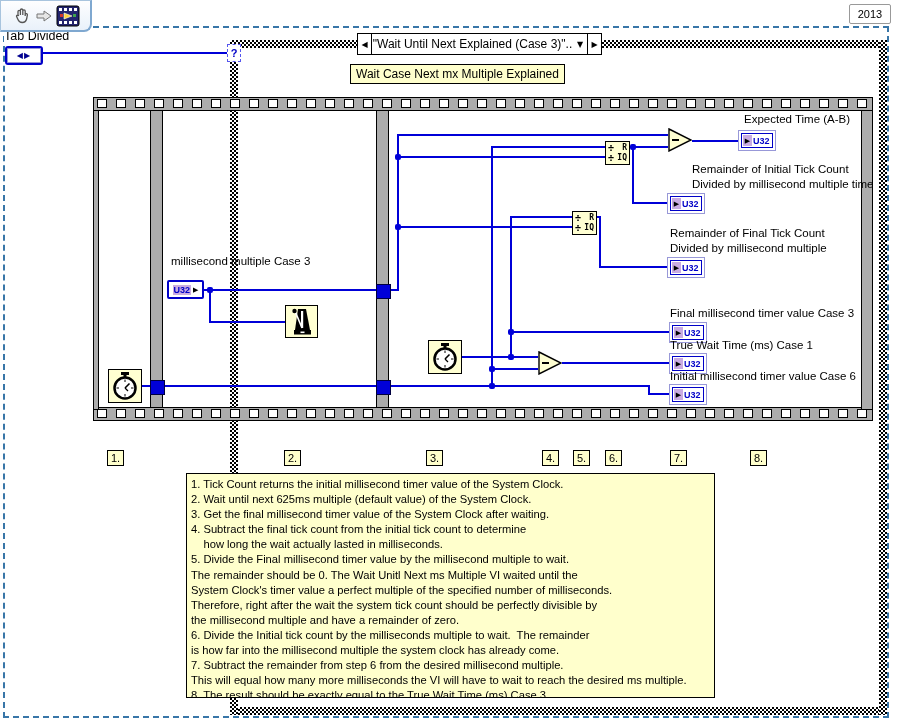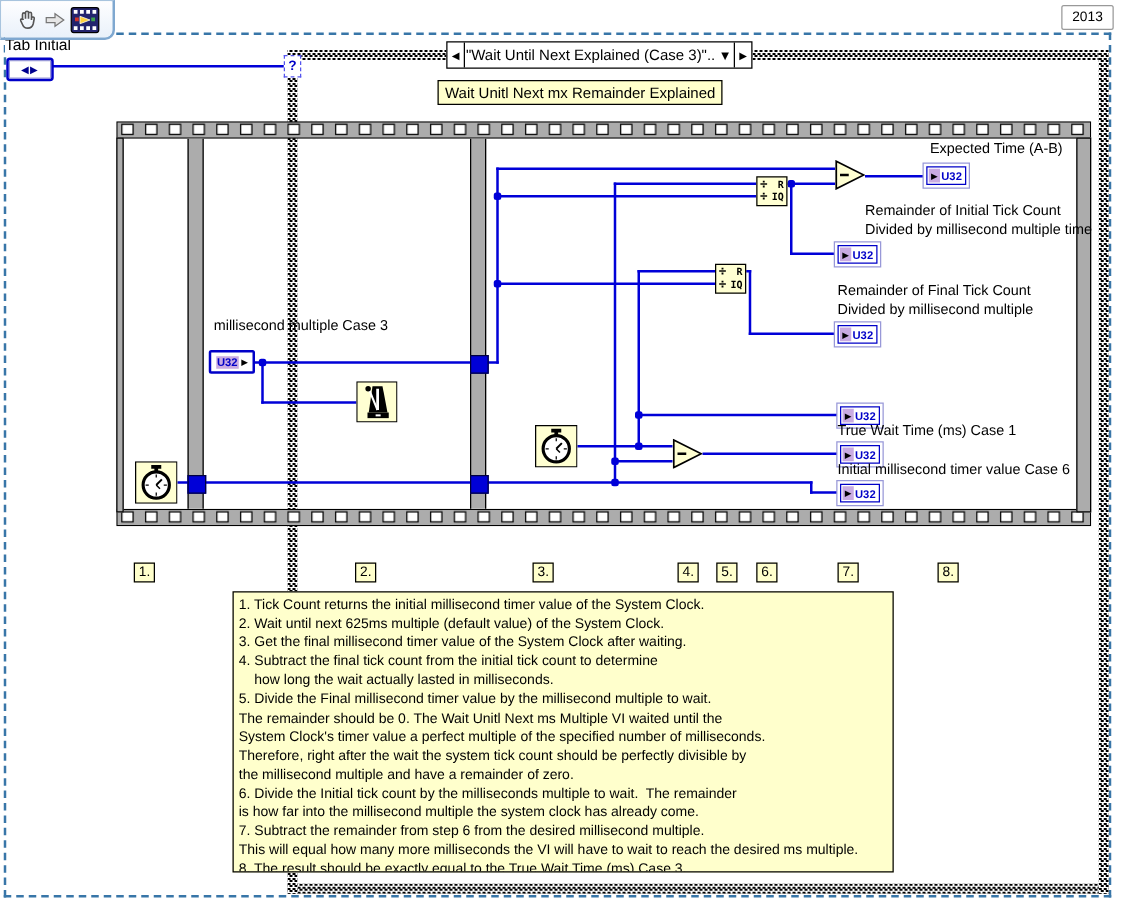--- a/index.html
+++ b/index.html
@@ -230,38 +230,39 @@
     <span class="t">U32</span>
   </div>
 
   <div class="lbl" style="left:670px;top:226px;">Remainder of Final Tick Count
 Divided by millisecond multiple</div>
   <div class="u32" style="left:670px;top:260px;">
     <span class="chip">▶</span>
     <span class="t">U32</span>
   </div>
 
+  <div class="lbl" style="left:670px;top:306px;">Final millisecond timer value Case 3</div>
   <div class="u32" style="left:672px;top:325px;">
     <span class="chip">▶</span>
     <span class="t">U32</span>
   </div>
 
   <div class="lbl" style="left:670px;top:338px;">True Wait Time (ms) Case 1</div>
   <div class="u32" style="left:672px;top:356px;">
     <span class="chip">▶</span>
     <span class="t">U32</span>
   </div>
 
   <div class="lbl" style="left:670px;top:369px;">Initial millisecond timer value Case 6</div>
   <div class="u32" style="left:672px;top:387px;">
     <span class="chip">▶</span>
     <span class="t">U32</span>
   </div>
 
-  <div class="ylbl" style="left:350px;top:64px;">Wait Unitl Next mx Remainder Explained</div>
+  <div class="ylbl" style="left:350px;top:64px;">Wait Case Next mx Multiple Explained</div>
 
   <div class="step" style="left:107px;top:450px;">1.</div>
   <div class="step" style="left:284px;top:450px;">2.</div>
   <div class="step" style="left:426px;top:450px;">3.</div>
   <div class="step" style="left:542px;top:450px;">4.</div>
   <div class="step" style="left:573px;top:450px;">5.</div>
   <div class="step" style="left:605px;top:450px;">6.</div>
   <div class="step" style="left:670px;top:450px;">7.</div>
   <div class="step" style="left:750px;top:450px;">8.</div>
 
@@ -282,21 +283,21 @@
 8. The result should be exactly equal to the True Wait Time (ms) Case 3.</div>
 
   <div class="selector">
     <div class="selbtn lb">◀</div>
     <div class="seltext">"Wait Until Next Explained (Case 3)"..</div>
     <div class="seldrop">▼</div>
     <div class="selbtn rb">▶</div>
   </div>
   <div class="qmark">?</div>
 
-  <div class="lbl" style="left:4px;top:29px;font-size:12.5px;z-index:5;background:#fff;">Tab Initial</div>
+  <div class="lbl" style="left:4px;top:29px;font-size:12.5px;z-index:5;background:#fff;">Tab Divided</div>
   <div class="tabterm">◀▶</div>
 
   <div class="toolbar">
     <svg width="20" height="20" viewBox="0 0 20 20">
       <path fill="none" stroke="#555" stroke-width="1.3" d="M6 10 V5.5 a1.2 1.2 0 0 1 2.4 0 V9 M8.4 9 V4.2 a1.2 1.2 0 0 1 2.4 0 V9 M10.8 9 V5 a1.2 1.2 0 0 1 2.4 0 V10 M13.2 10 v-1.5 a1.1 1.1 0 0 1 2.2 .4 L14.6 13 q-.9 3.5 -4.3 3.5 q-3.2 0 -4.2 -2.7 L4.6 10.6 q-.3-1.3 .9-1.5 q.9-.1 1.2 .9"></path>
     </svg>
     <svg width="18" height="18" viewBox="0 0 18 18">
       <polygon points="2,7 9,7 9,4 16,9 9,14 9,11 2,11" fill="#E6E6E6" stroke="#777"></polygon>
     </svg>
     <svg width="24" height="22" viewBox="0 0 24 22">

